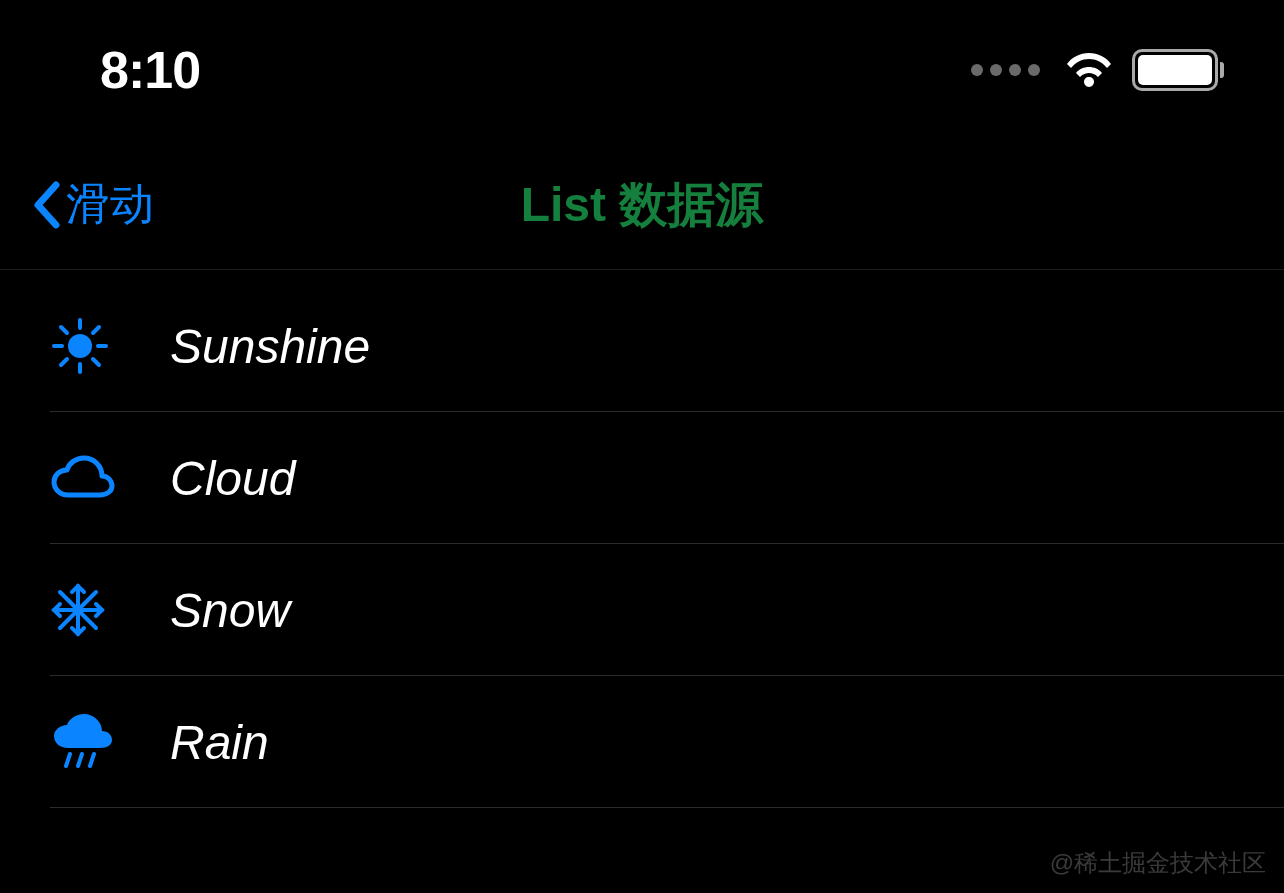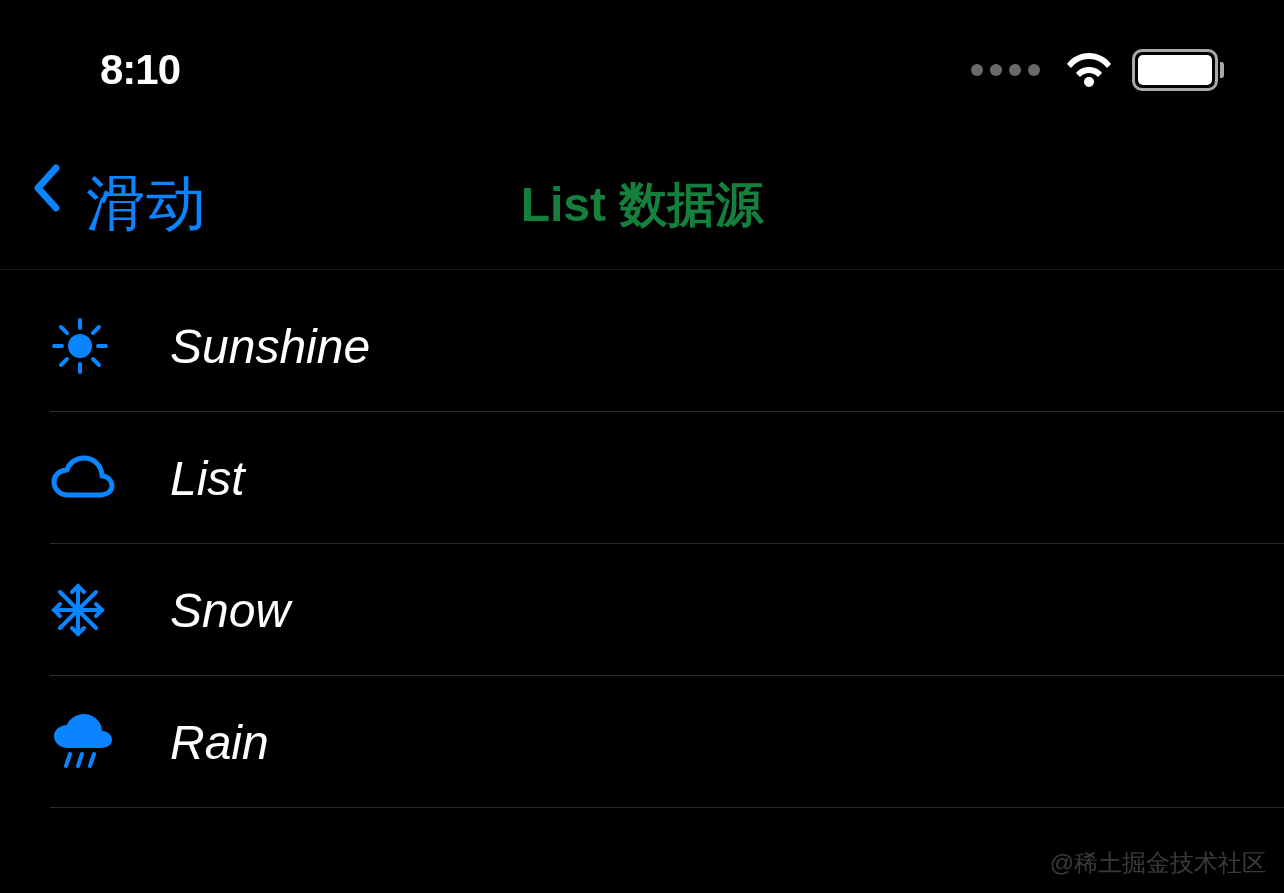--- a/index.html
+++ b/index.html
@@ -19,21 +19,21 @@
 
   
   .status-bar {
     display: flex;
     align-items: center;
     justify-content: space-between;
     height: 140px;
     padding: 0 60px 0 100px;
   }
   .status-time {
-    font-size: 42px;
+    font-size: 52px;
     font-weight: 600;
     color: #ffffff;
     letter-spacing: -1px;
   }
   .status-right {
     display: flex;
     align-items: center;
     gap: 18px;
   }
   .signal-dots {
@@ -81,23 +81,24 @@
   .nav-bar {
     display: flex;
     align-items: center;
     height: 130px;
     position: relative;
     padding: 0 30px;
     border-bottom: 1px solid #1c1c1e;
   }
   .nav-back {
     display: flex;
+    align-items: center;
     color: #0a84ff;
-    font-size: 60px;
-    gap: 24px;
+    font-size: 44px;
+    gap: 4px;
     cursor: pointer;
   }
   .nav-back svg {
     display: block;
   }
   .nav-title {
     position: absolute;
     left: 50%;
     transform: translateX(-50%);
     color: #15803d;
@@ -214,21 +215,21 @@
     </span>
     <span class="item-label">Sunshine</span>
   </div>
 
   <div class="list-item">
     <span class="item-icon">
       <svg width="66" height="50" viewBox="0 0 66 50">
         <path d="M50 42 L18 42 C10 42 4 36 4 29 C4 22 10 17 17 17 C19 10 26 5 34 5 C44 5 52 13 52 23 C58 23 62 28 62 33 C62 38 57 42 50 42 Z" fill="none" stroke="#0a84ff" stroke-width="5" stroke-linejoin="round"></path>
       </svg>
     </span>
-    <span class="item-label">List</span>
+    <span class="item-label">Cloud</span>
   </div>
 
   <div class="list-item">
     <span class="item-icon">
       <svg width="56" height="56" viewBox="0 0 56 56">
         <g stroke="#0a84ff" stroke-width="4" stroke-linecap="round" fill="none">
           <line x1="28" y1="4" x2="28" y2="52"></line>
           <line x1="4" y1="28" x2="52" y2="28"></line>
           <line x1="10" y1="10" x2="46" y2="46"></line>
           <line x1="46" y1="10" x2="10" y2="46"></line>

